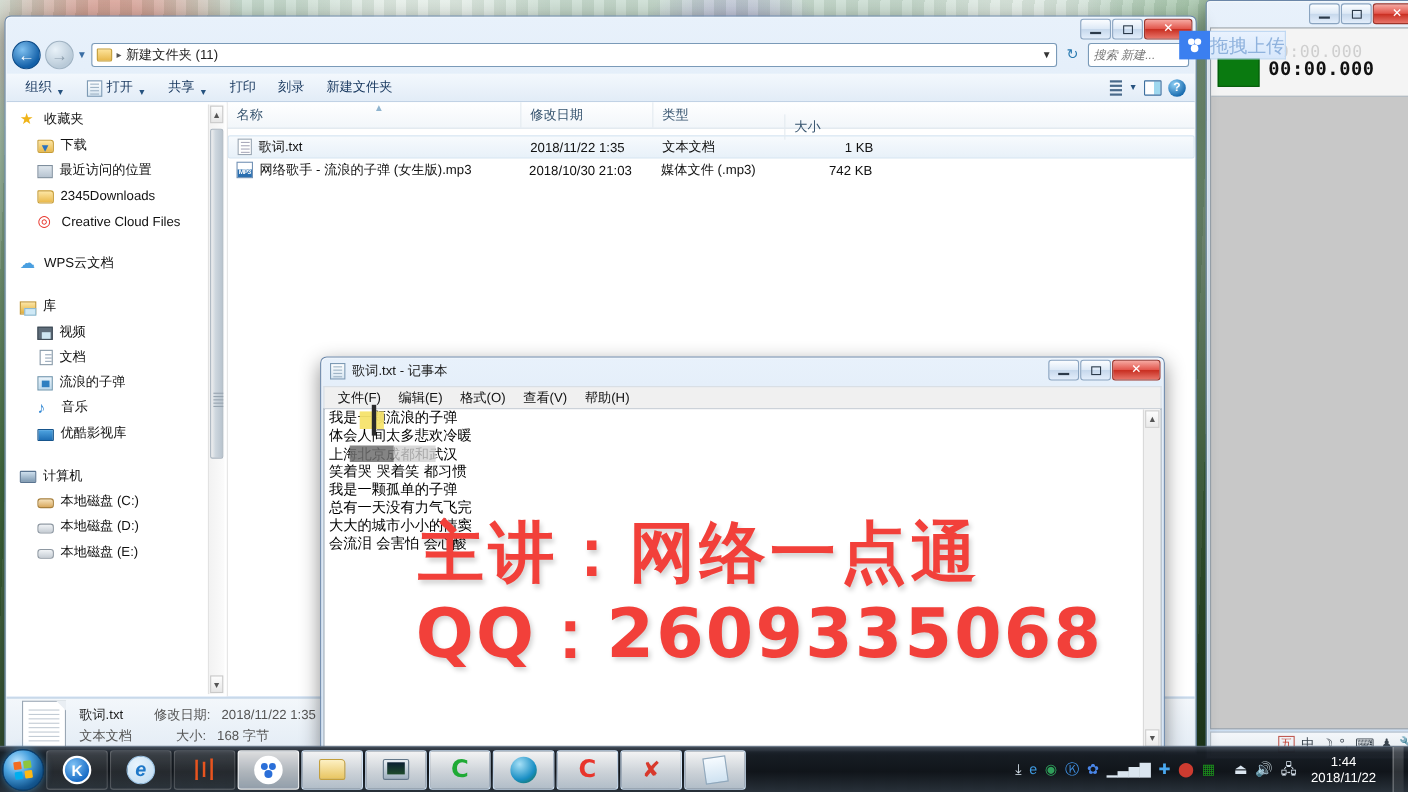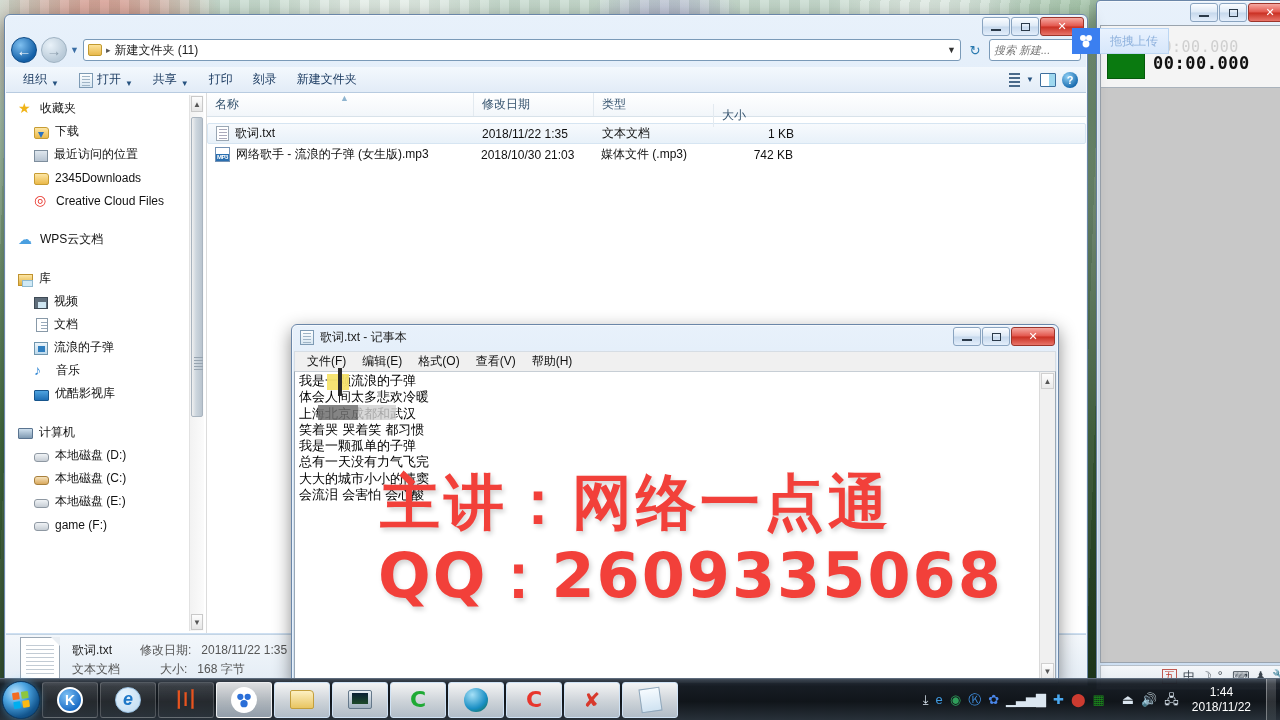--- a/index.html
+++ b/index.html
@@ -201,22 +201,22 @@
   .t-main { color:#111; font-size:17px; font-weight:bold; letter-spacing:.5px; }
   .traybar-win { position:absolute; left:3px; right:3px; bottom:2px; height:22px; background:linear-gradient(180deg,#f4f7fa,#e3e9ef); border:1px solid #b7c0c9;
      display:flex; align-items:center; justify-content:flex-end; gap:6px; padding-right:4px;}
   .ime-ico { width:15px;height:15px;border:1px solid #c05a52; color:#c0392b; font-size:10px; display:flex;align-items:center;justify-content:center;}
   .trayglyph { color:#39434d; font-size:12px; }
 
   
   #bdchip { position:absolute; left:1072px; top:28px; display:flex; align-items:center; height:26px; z-index:20;}
   .bd-sq { width:28px;height:26px;background:#3b7ff0; display:flex;align-items:center;justify-content:center;}
   .bd-sq svg { width:18px;height:18px;}
-  .bd-lbl { height:26px; padding:0 10px; display:flex; align-items:center;
-    background:linear-gradient(180deg,#e9f2fe,#d7e7fb); color:#8fb2dd; font-size:12px; border:1px solid #bcd6f3; border-left:none;}
+  .bd-lbl { height:26px; padding:0 0; display:flex; align-items:center;
+    background:linear-gradient(180deg,#e9f2fe,#d7e7fb); color:#8fb2dd; font-size:17px; border:1px solid #bcd6f3; border-left:none;}
 
   
   #notepad { left:291px; top:324px; width:768px; height:360px; border-radius:6px 6px 0 0; }
   #notepad .titlebar { height:24px; display:flex; align-items:center; gap:6px; padding-left:8px; position:relative; }
   .np-ico { width:14px;height:15px;background:linear-gradient(180deg,#fdfefe,#d7e6f2); border:1px solid #7d9ab4; position:relative;}
   .np-ico::before{content:"";position:absolute;left:2px;top:2px;width:8px;height:1px;background:#9fb4c6;box-shadow:0 3px 0 #9fb4c6,0 6px 0 #9fb4c6,0 9px 0 #9fb4c6;}
   .np-title { font-size:12px; color:#1b1b1b; }
   #notepad .menubar {
     position:absolute; left:2px; right:2px; top:26px; height:20px;
     background:#f0f0f0; border:1px solid #d6dde4; border-bottom:none;
@@ -440,34 +440,30 @@
           <div class="sb-item indent">
             <span class="sbico i-youku"></span>
             <span>优酷影视库</span>
           </div>
           <div class="sb-gap"></div>
           <div class="sb-item">
             <span class="sbico i-pc"></span>
             <span>计算机</span>
           </div>
           <div class="sb-item indent">
+            <span class="sbico i-hdd sys"></span>
+            <span>本地磁盘 (C:)</span>
+          </div>
+          <div class="sb-item indent">
             <span class="sbico i-hdd"></span>
             <span>本地磁盘 (D:)</span>
           </div>
           <div class="sb-item indent">
-            <span class="sbico i-hdd sys"></span>
-            <span>本地磁盘 (C:)</span>
-          </div>
-          <div class="sb-item indent">
             <span class="sbico i-hdd"></span>
             <span>本地磁盘 (E:)</span>
-          </div>
-          <div class="sb-item indent">
-            <span class="sbico i-hdd"></span>
-            <span>game (F:)</span>
           </div>
         </div>
       <div class="sb-scroll">
         <div class="sb-arrow up">▲</div>
         <div class="sb-thumb"></div>
         <div class="sb-arrow dn">▼</div>
       </div>
       <div class="grip">
           <i></i>
           <i></i>

